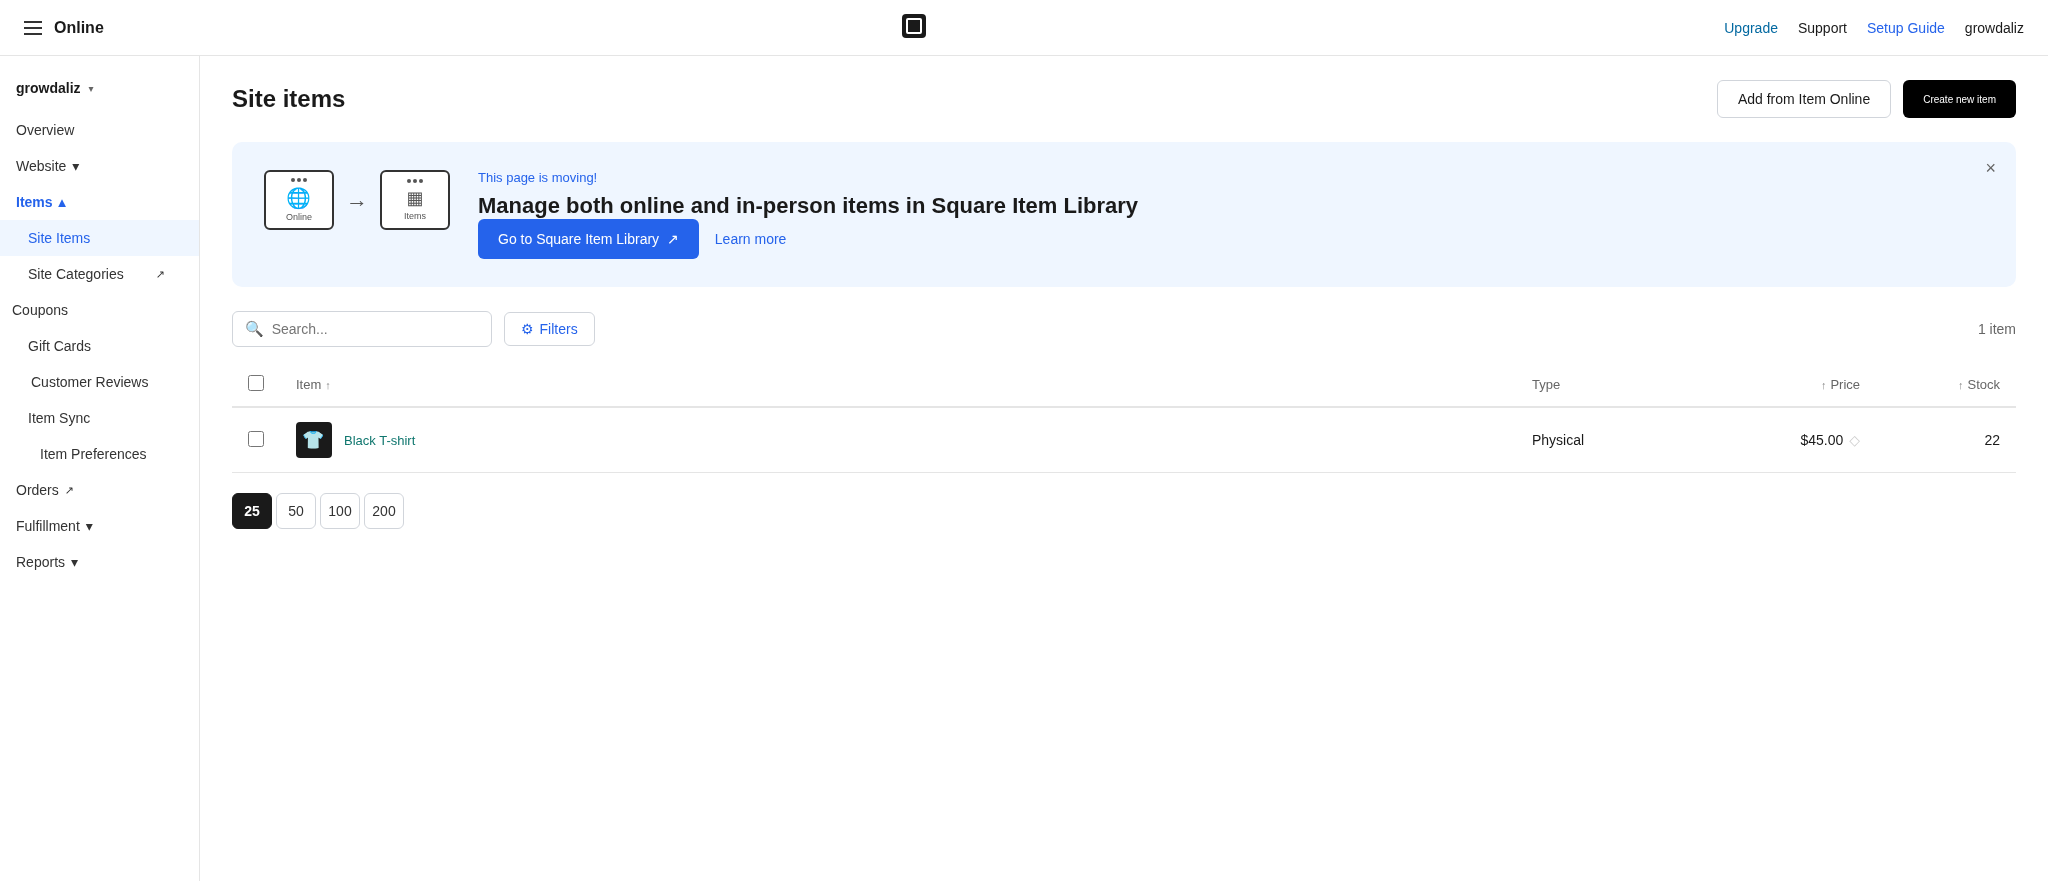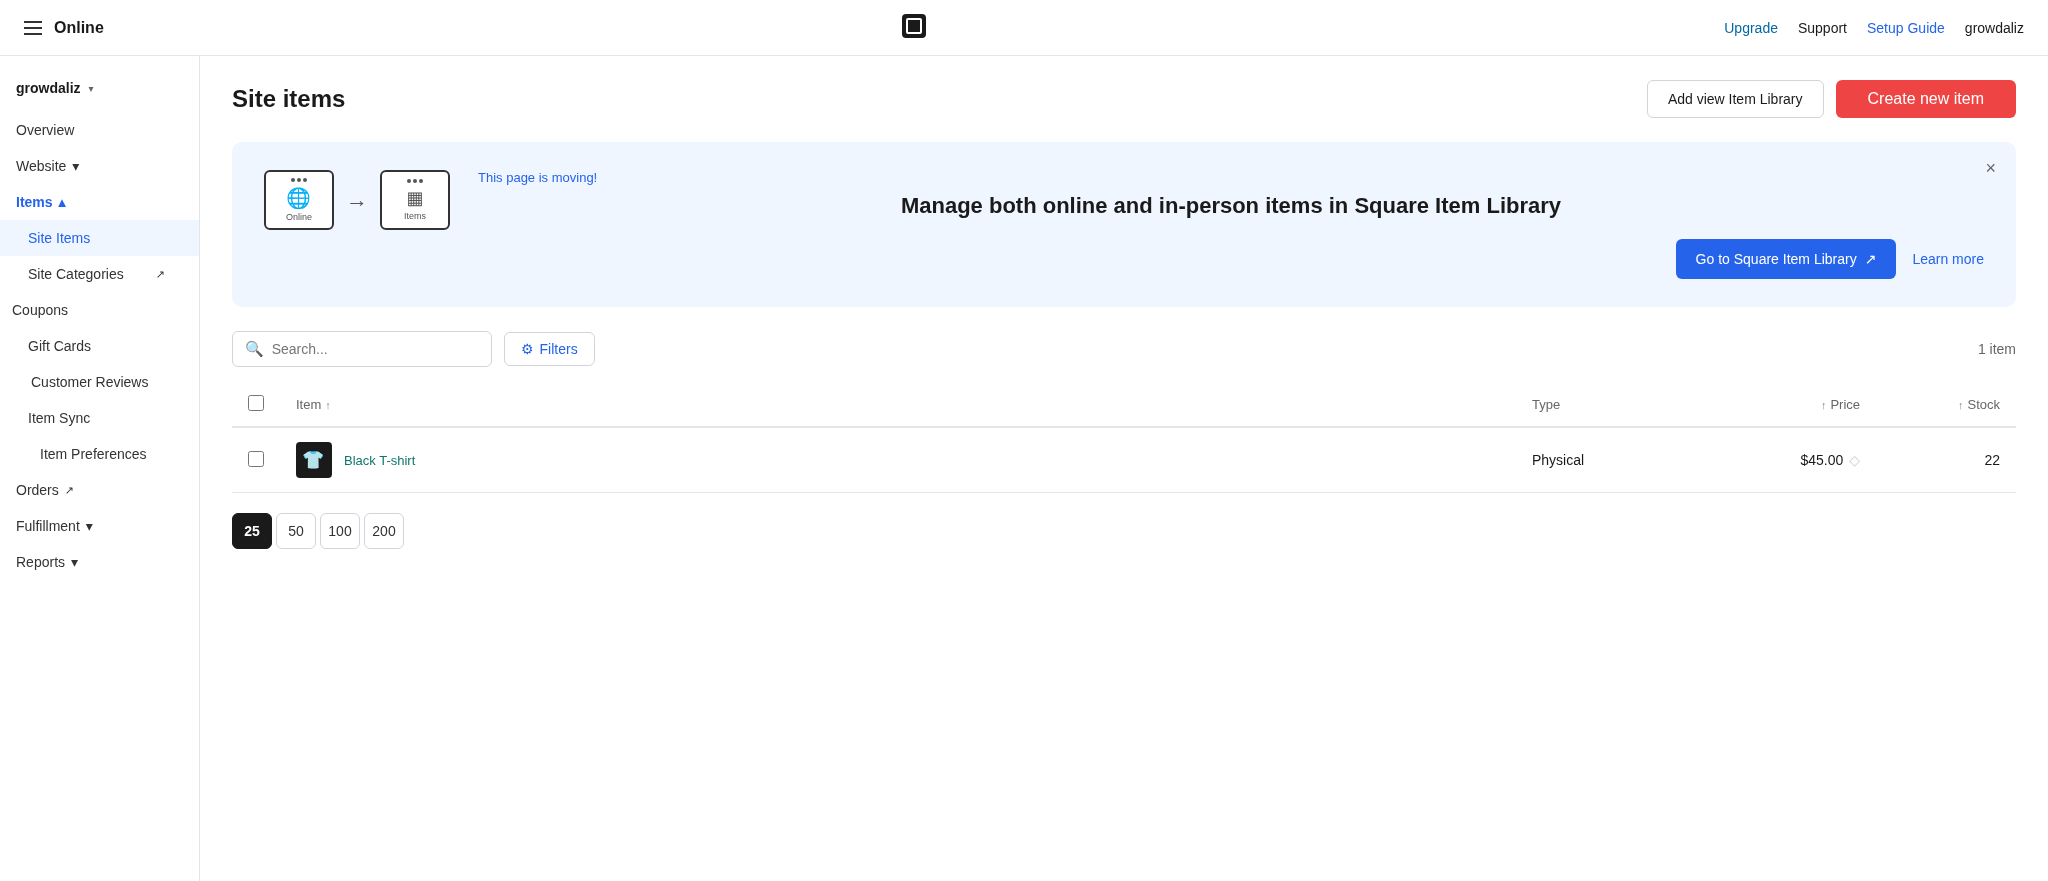--- a/index.html
+++ b/index.html
@@ -50,22 +50,22 @@
     .page-header {
       display: flex; align-items: center; justify-content: space-between; margin-bottom: 24px;
     }
     .page-title { font-size: 24px; font-weight: 700; }
     .page-header-actions { display: flex; gap: 12px; }
     .btn-secondary {
       padding: 10px 20px; border: 1px solid #d1d5db; border-radius: 6px;
       background: #fff; cursor: pointer; font-size: 14px; font-weight: 500; color: #1a1a1a;
     }
     .btn-primary {
-      padding: 10px 32px; border: none; border-radius: 6px;
-      background: #ef4444; cursor: pointer; font-size: 16px; font-weight: 500; color: #fff;
+      padding: 10px 20px; border: none; border-radius: 6px;
+      background: #000000; cursor: pointer; font-size: 10px; font-weight: 500; color: #fff;
     }
 
     
     .info-banner {
       background: #eff6ff; border-radius: 10px; padding: 28px 32px; margin-bottom: 24px;
       position: relative; display: flex; align-items: flex-start; gap: 28px;
     }
     .info-banner-close {
       position: absolute; top: 16px; right: 20px; cursor: pointer;
       font-size: 18px; color: #666; background: none; border: none;
@@ -76,23 +76,23 @@
       display: flex; flex-direction: column; align-items: center; justify-content: center;
       background: #fff; font-size: 10px; color: #555;
     }
     .illus-box .illus-dots { display: flex; gap: 2px; margin-bottom: 4px; }
     .illus-box .illus-dot { width: 4px; height: 4px; border-radius: 50%; background: #555; }
     .illus-globe { font-size: 20px; }
     .illus-items-icon { font-size: 18px; }
     .illus-arrow { font-size: 22px; color: #555; }
     .info-banner-content { flex: 1; }
     .info-banner-tag { color: #2563eb; font-size: 13px; font-weight: 500; margin-bottom: 8px; }
-    .info-banner-title { font-size: 22px; font-weight: 700; margin-bottom: 20px; text-align: center; }
+    .info-banner-title { font-size: 22px; font-weight: 700; margin-bottom: 0; }
     .info-banner-desc { color: #555; font-size: 14px; line-height: 1.6; margin-bottom: 20px; }
-    .info-banner-actions { display: flex; align-items: center; gap: 16px; justify-content: flex-end; }
+    .info-banner-actions { display: flex; align-items: center; gap: 16px; }
     .btn-banner-primary {
       padding: 12px 20px; background: #2563eb; color: #fff; border: none;
       border-radius: 6px; cursor: pointer; font-size: 14px; font-weight: 500;
       display: flex; align-items: center; gap: 8px;
     }
     .btn-banner-link { color: #2563eb; font-size: 14px; cursor: pointer; font-weight: 500; background: none; border: none; }
 
     
     .toolbar { display: flex; align-items: center; justify-content: space-between; margin-bottom: 16px; }
     .toolbar-left { display: flex; align-items: center; gap: 12px; }
@@ -222,21 +222,21 @@
       <span>Reports</span>
       <span>▾</span>
     </div>
   </aside>
 
   <main class="main">
 
     <div class="page-header">
       <h1 class="page-title">Site items</h1>
       <div class="page-header-actions">
-        <button class="btn-secondary">Add view Item Library</button>
+        <button class="btn-secondary">Add from Item Online</button>
         <button class="btn-primary">Create new item</button>
       </div>
     </div>
 
     <div class="info-banner">
       <button class="info-banner-close">×</button>
       <div class="info-banner-illustration">
         <div class="illus-box">
           <div class="illus-dots">
             <div class="illus-dot"></div>

